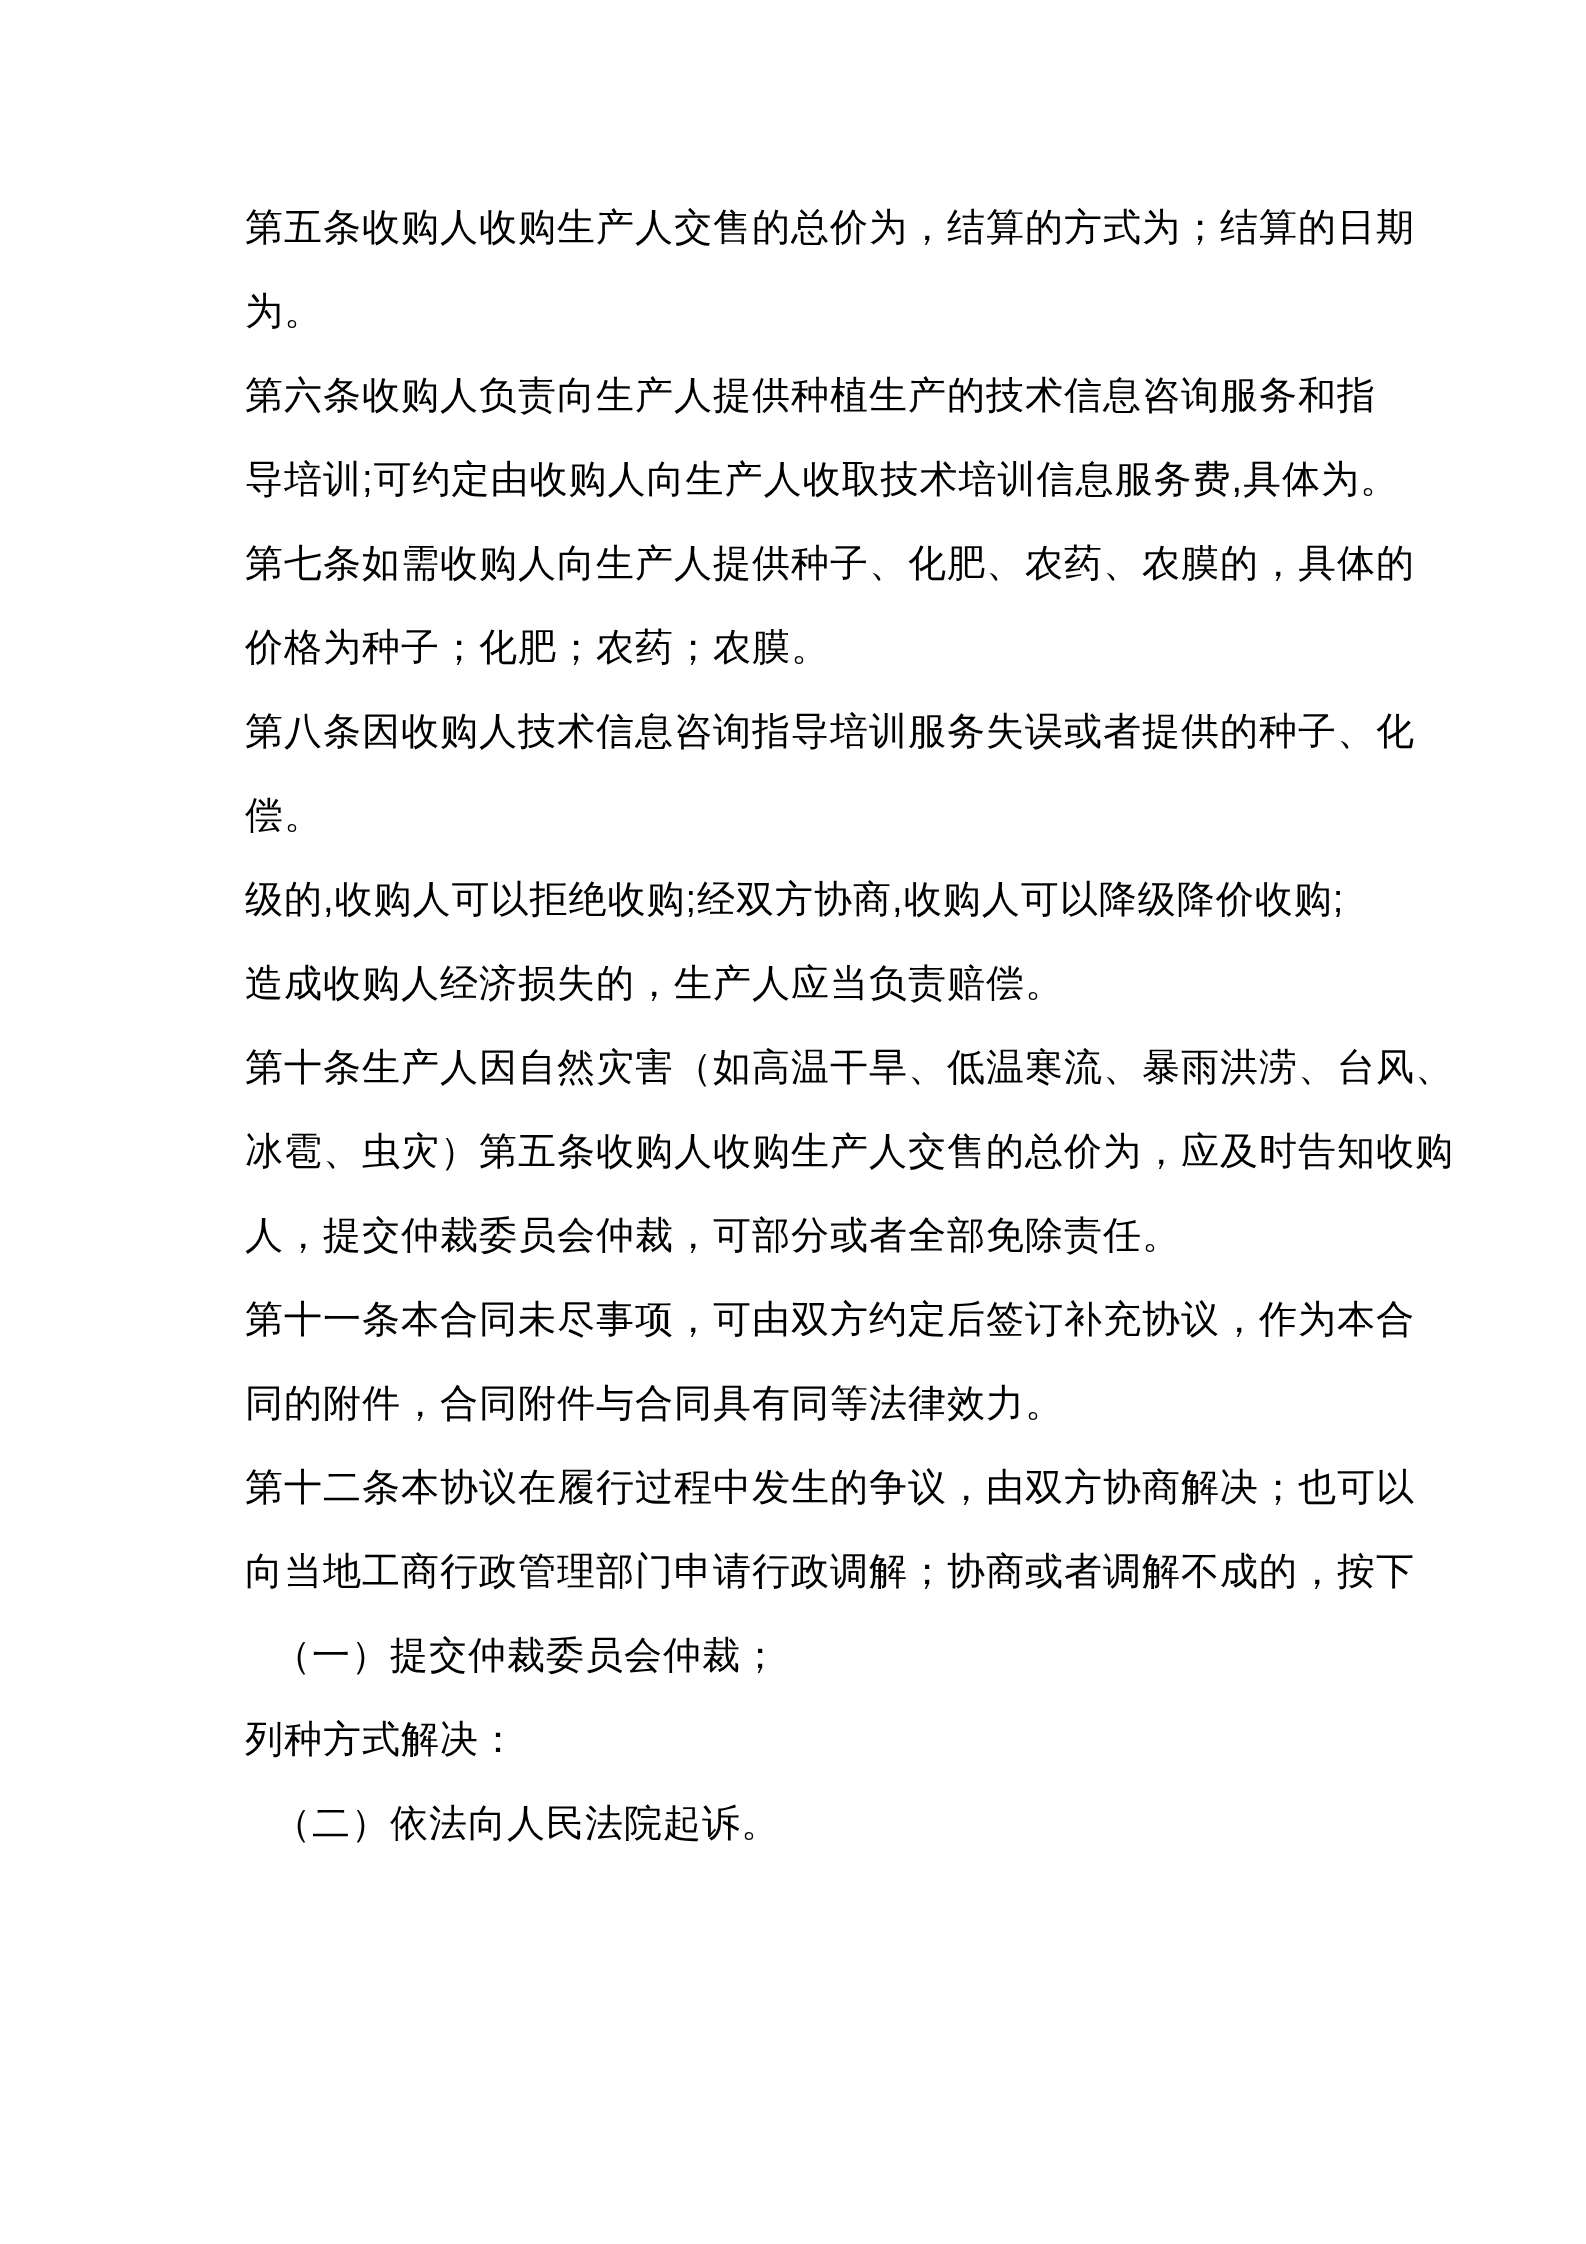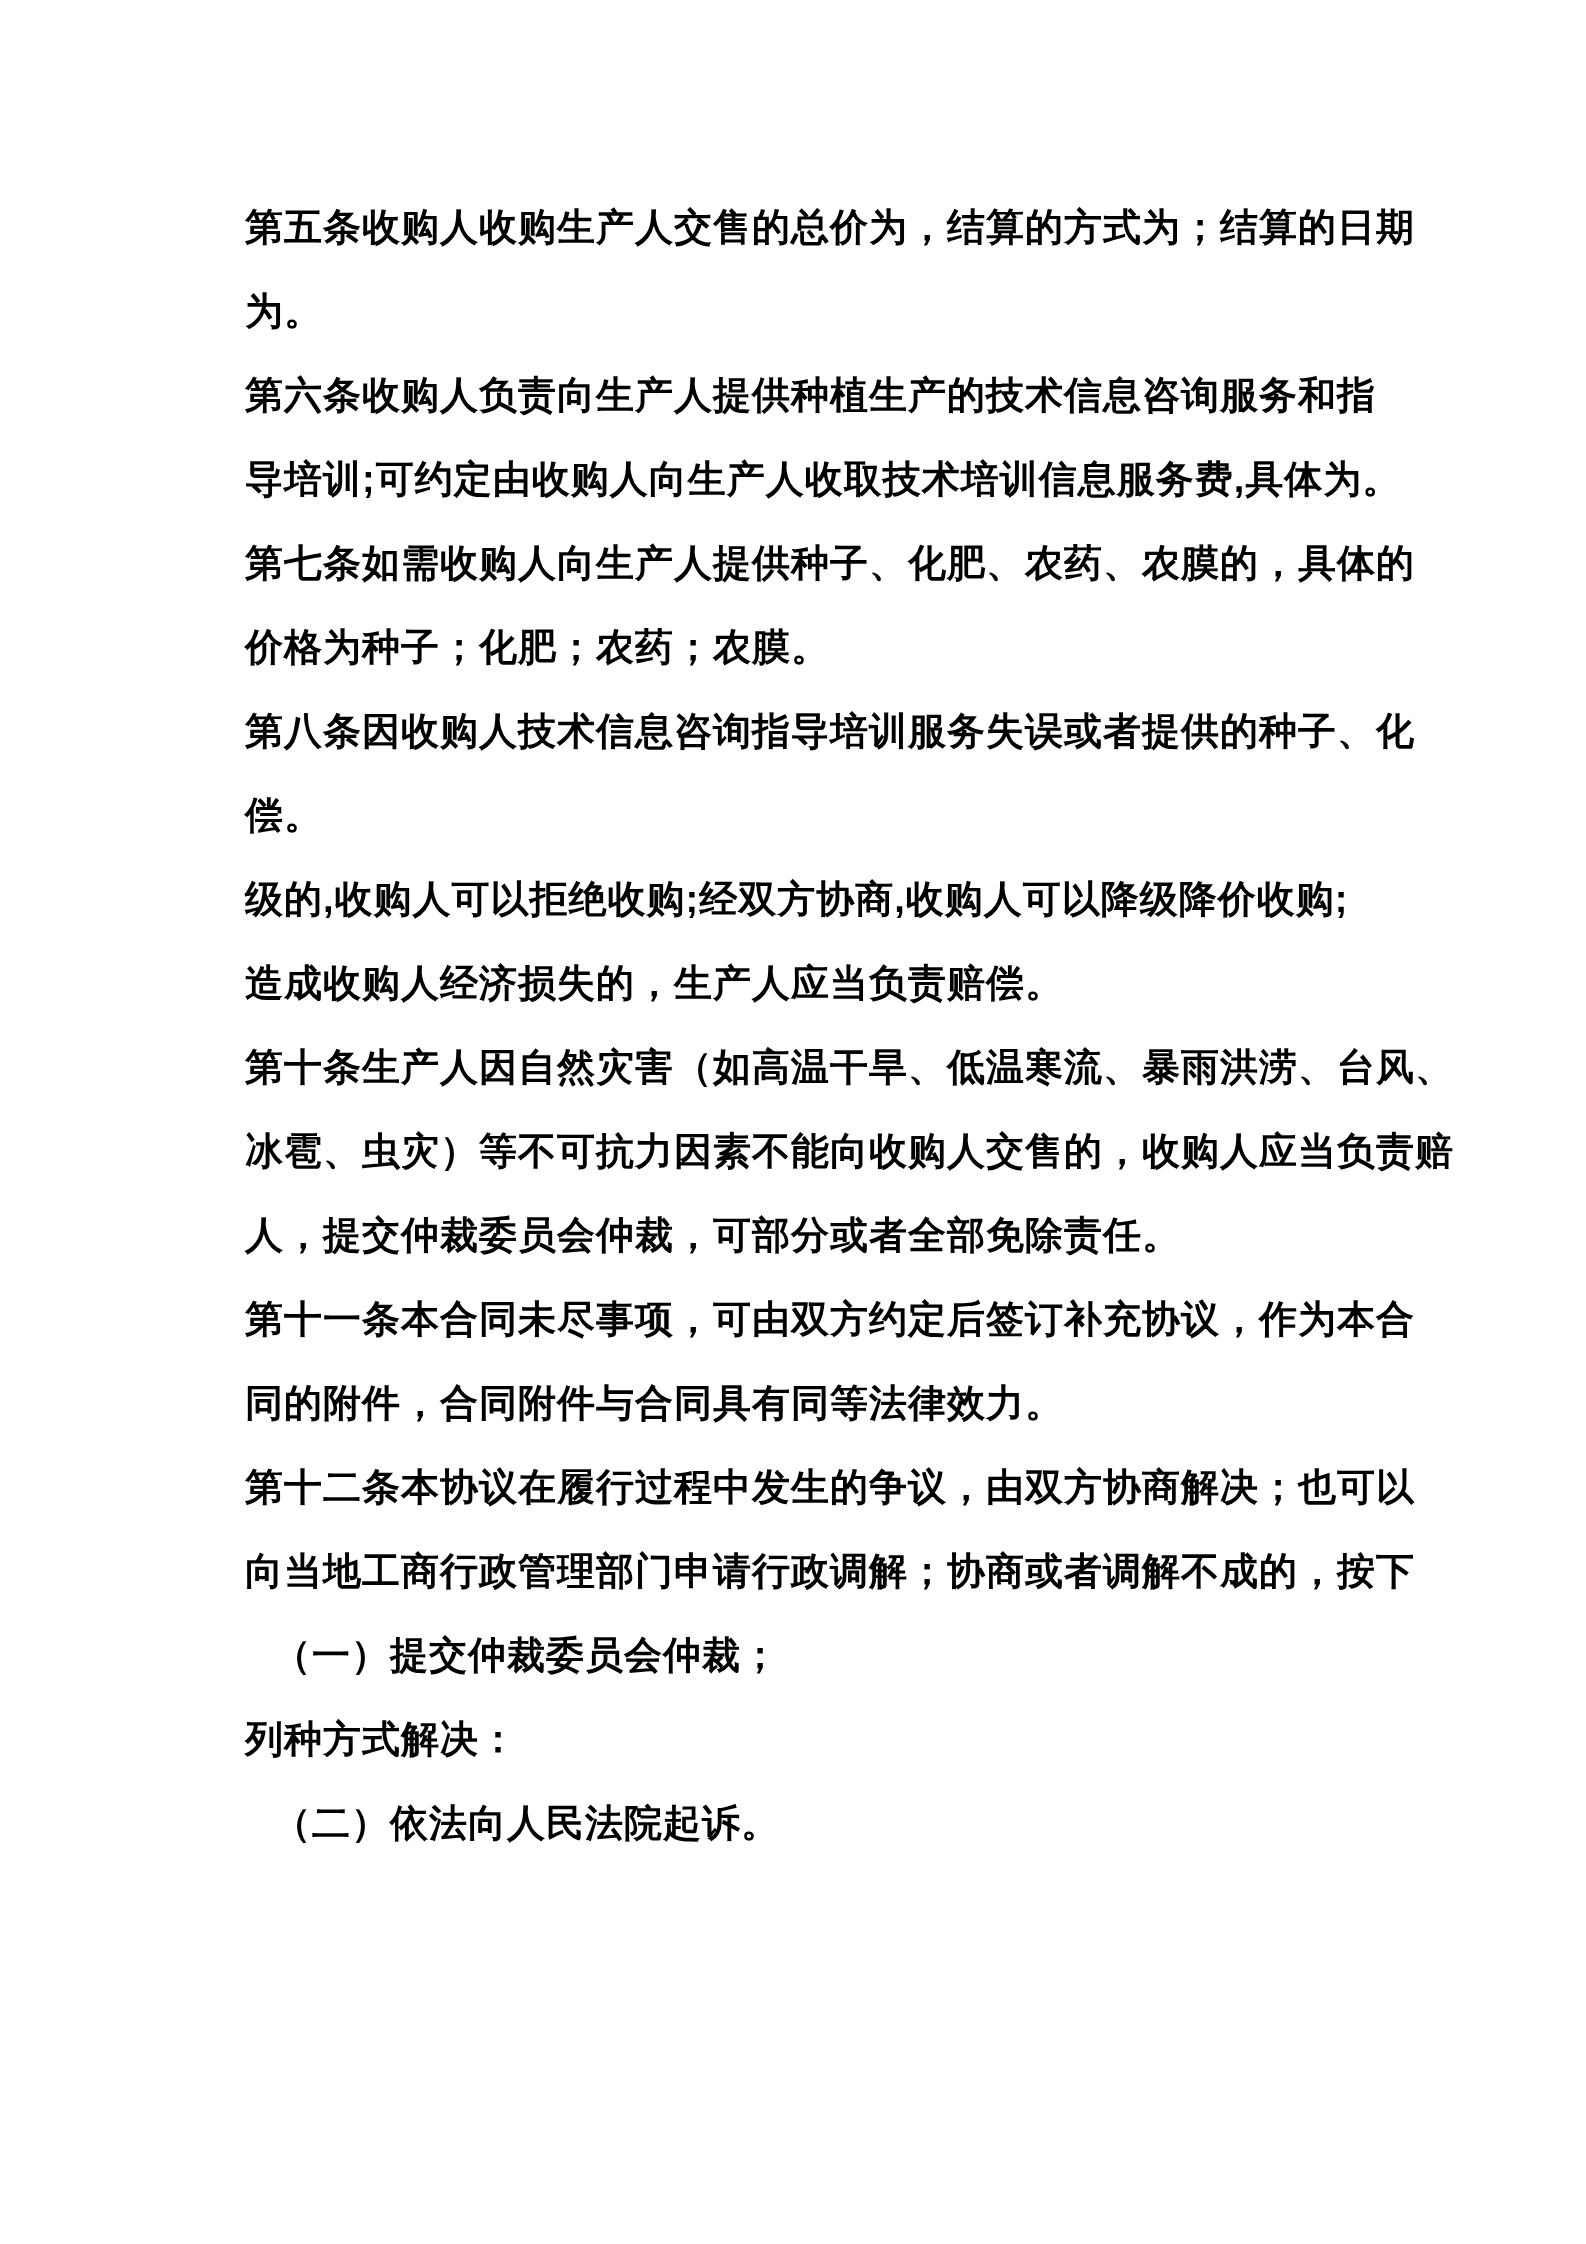--- a/index.html
+++ b/index.html
@@ -15,21 +15,21 @@
     overflow: hidden;
     font-family: "Liberation Sans", "DejaVu Sans", sans-serif;
   }
   .doc {
     position: absolute;
     left: 245px;
     top: 185px;
     width: 1180px;
     color: #000000;
     font-size: 38px;
-    font-weight: bold;
+    font-weight: normal;
     line-height: 84px;
     letter-spacing: 1px;
   }
   .line {
     white-space: nowrap;
     height: 84px;
   }
   .line.indent {
     padding-left: 28px;
   }
@@ -43,21 +43,21 @@
     <div class="line">为。</div>
     <div class="line">第六条收购人负责向生产人提供种植生产的技术信息咨询服务和指</div>
     <div class="line">导培训;可约定由收购人向生产人收取技术培训信息服务费,具体为。</div>
     <div class="line">第七条如需收购人向生产人提供种子、化肥、农药、农膜的，具体的</div>
     <div class="line">价格为种子；化肥；农药；农膜。</div>
     <div class="line">第八条因收购人技术信息咨询指导培训服务失误或者提供的种子、化</div>
     <div class="line">偿。</div>
     <div class="line">级的,收购人可以拒绝收购;经双方协商,收购人可以降级降价收购;</div>
     <div class="line">造成收购人经济损失的，生产人应当负责赔偿。</div>
     <div class="line">第十条生产人因自然灾害（如高温干旱、低温寒流、暴雨洪涝、台风、</div>
-    <div class="line">冰雹、虫灾）等不可抗力因素不能向收购人交售的，收购人应当负责赔</div>
+    <div class="line">冰雹、虫灾）第五条收购人收购生产人交售的总价为，应及时告知收购</div>
     <div class="line">人，提交仲裁委员会仲裁，可部分或者全部免除责任。</div>
     <div class="line">第十一条本合同未尽事项，可由双方约定后签订补充协议，作为本合</div>
     <div class="line">同的附件，合同附件与合同具有同等法律效力。</div>
     <div class="line">第十二条本协议在履行过程中发生的争议，由双方协商解决；也可以</div>
     <div class="line">向当地工商行政管理部门申请行政调解；协商或者调解不成的，按下</div>
     <div class="line indent">（一）提交仲裁委员会仲裁；</div>
     <div class="line">列种方式解决：</div>
     <div class="line indent">（二）依法向人民法院起诉。</div>
   </div>
 </div>

